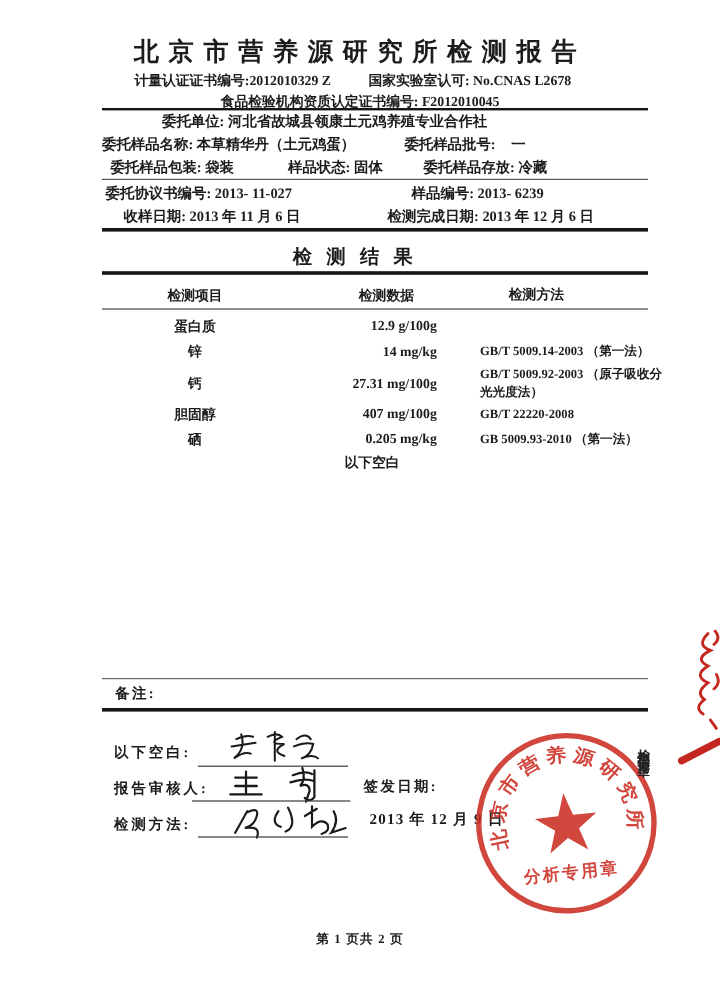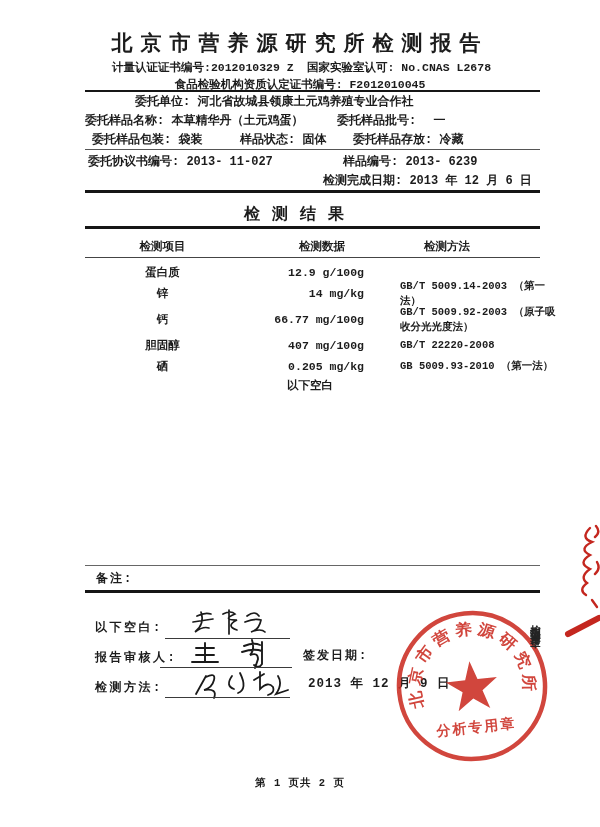--- a/index.html
+++ b/index.html
@@ -1,17 +1,17 @@
 <!DOCTYPE html>
 <html><head>
 <meta charset="utf-8">
 <style>
   html,body{margin:0;padding:0;background:#ffffff;}
   .page{position:relative;width:600px;height:827px;background:#fff;overflow:hidden;
-        font-family:Liberation Mono, monospace;color:#1c1c1c;}
+        font-family:Liberation Serif, serif;color:#1c1c1c;}
   .abs{position:absolute;}
   .rule{position:absolute;background:#161616;}
   .title{left:0;right:0;top:29px;text-align:center;font-size:21px;font-weight:bold;letter-spacing:8px;}
   .certline{top:60px;font-size:11.5px;font-weight:600;}
   .foodcert{top:77px;left:0;right:0;text-align:center;font-size:11.5px;font-weight:600;}
   .inforow{font-size:12px;font-weight:600;white-space:nowrap;}
   .inforow b{font-weight:700;}
   .sect-title{left:0;right:0;top:204px;text-align:center;font-size:16px;font-weight:bold;letter-spacing:12px;}
   .th{font-size:11.5px;font-weight:600;}
   .trow{position:absolute;left:85px;width:500px;display:flex;align-items:center;}
@@ -67,20 +67,23 @@
   <div class="abs inforow" style="left:353px;top:131px;">
     <span>委托样品存放:</span> <b>冷藏</b>
   </div>
   <div class="rule" style="left:85px;top:149px;width:455px;height:1px;background:#555;"></div>
   <div class="abs inforow" style="left:88px;top:153px;">
     <span>委托协议书编号:</span> <b>2013- 11-027</b>
   </div>
   <div class="abs inforow" style="left:343px;top:153px;">
     <span>样品编号:</span> <b>2013- 6239</b>
   </div>
+  <div class="abs inforow" style="left:103px;top:172px;">
+    <span>收样日期:</span> <b>2013 年 11 月 6 日</b>
+  </div>
   <div class="abs inforow" style="left:323px;top:172px;">
     <span>检测完成日期:</span> <b>2013 年 12 月 6 日</b>
   </div>
   <div class="rule" style="left:85px;top:190px;width:455px;height:2.5px;"></div>
 
   <div class="abs sect-title">检测结果</div>
   <div class="rule" style="left:85px;top:226px;width:455px;height:2.5px;"></div>
 
   <div class="trow" style="top:236px;height:20px;gap:12px;">
     <div class="c1 th">检测项目</div>
@@ -93,21 +96,21 @@
     <div class="c1">蛋白质</div>
     <div class="c2">12.9 g/100g</div>
   </div>
   <div class="trow" style="top:283px;height:21px;">
     <div class="c1">锌</div>
     <div class="c2">14 mg/kg</div>
     <div class="c3">GB/T 5009.14-2003 （第一法）</div>
   </div>
   <div class="trow" style="top:303px;height:33px;">
     <div class="c1">钙</div>
-    <div class="c2">66.77 mg/100g</div>
+    <div class="c2">27.31 mg/100g</div>
     <div class="c3">GB/T 5009.92-2003 （原子吸收分光光度法）</div>
   </div>
   <div class="trow" style="top:334px;height:22px;">
     <div class="c1">胆固醇</div>
     <div class="c2">407 mg/100g</div>
     <div class="c3">GB/T 22220-2008</div>
   </div>
   <div class="trow" style="top:355px;height:22px;">
     <div class="c1">硒</div>
     <div class="c2">0.205 mg/kg</div>

